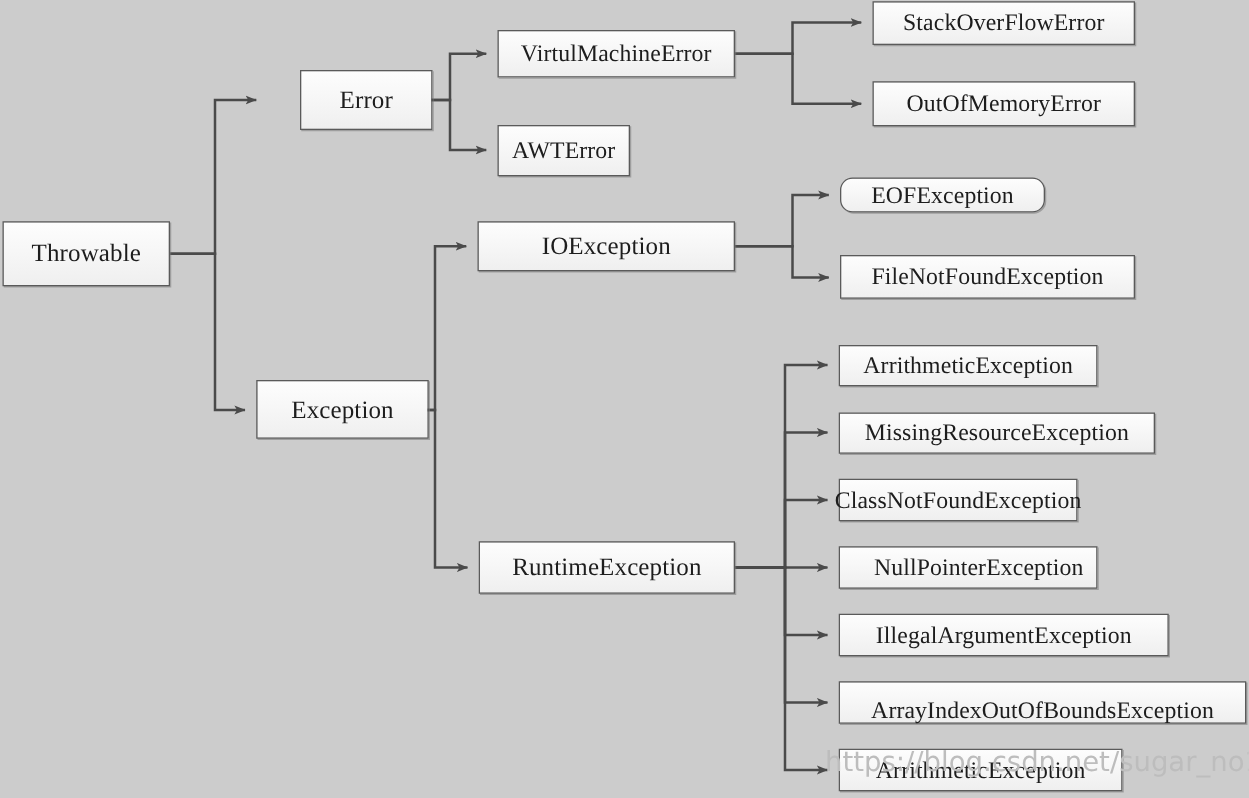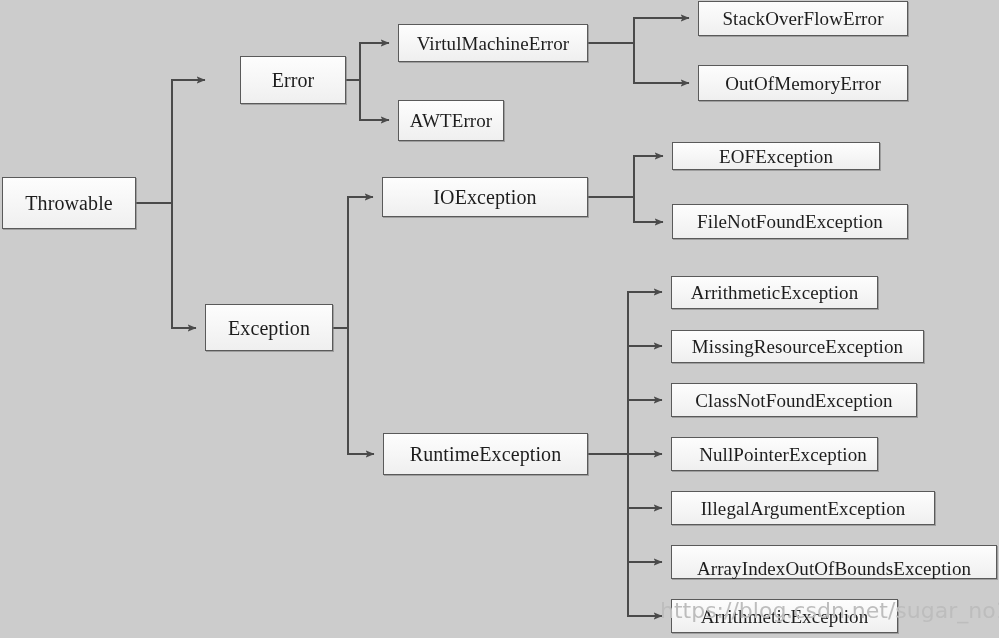--- a/index.html
+++ b/index.html
@@ -82,54 +82,54 @@
       </g>
   </svg>
 
   <div id="node-layer">
       <div class="node" style="left: 2px; top: 177px; width: 134px; height: 52px; font-size: 20px;">
         <span class="node-label">Throwable</span>
       </div>
       <div class="node" style="left: 214px; top: 56px; width: 106px; height: 48px; font-size: 20px; margin-left: 26px;">
         <span class="node-label">Error</span>
       </div>
-      <div class="node" style="left: 205px; top: 304px; width: 128px; height: 47px; font-size: 20px;">
+      <div class="node" style="left: 205px; top: 304px; width: 138px; height: 47px; font-size: 20px;">
         <span class="node-label">Exception</span>
       </div>
       <div class="node" style="left: 398px; top: 24px; width: 190px; height: 38px; font-size: 19px;">
         <span class="node-label">VirtulMachineError</span>
       </div>
       <div class="node" style="left: 398px; top: 100px; width: 106px; height: 41px; font-size: 19px;">
         <span class="node-label">AWTError</span>
       </div>
       <div class="node" style="left: 698px; top: 1px; width: 210px; height: 35px; font-size: 19px;">
         <span class="node-label">StackOverFlowError</span>
       </div>
       <div class="node" style="left: 698px; top: 65px; width: 210px; height: 36px; font-size: 19px;">
         <span class="node-label">OutOfMemoryError</span>
       </div>
       <div class="node" style="left: 382px; top: 177px; width: 206px; height: 40px; font-size: 20px;">
         <span class="node-label">IOException</span>
       </div>
-      <div class="node" style="left: 672px; top: 142px; width: 208px; height: 28px; font-size: 19px;">
+      <div class="node" style="left: 672px; top: 142px; width: 164px; height: 28px; font-size: 19px; border-radius: 10px;">
         <span class="node-label">EOFException</span>
       </div>
       <div class="node" style="left: 672px; top: 204px; width: 236px; height: 35px; font-size: 19px;">
         <span class="node-label">FileNotFoundException</span>
       </div>
       <div class="node" style="left: 383px; top: 433px; width: 205px; height: 42px; font-size: 20px;">
         <span class="node-label">RuntimeException</span>
       </div>
       <div class="node" style="left: 671px; top: 276px; width: 207px; height: 33px; font-size: 19px;">
         <span class="node-label">ArrithmeticException</span>
       </div>
       <div class="node" style="left: 671px; top: 330px; width: 253px; height: 33px; font-size: 19px;">
         <span class="node-label">MissingResourceException</span>
       </div>
-      <div class="node" style="left: 671px; top: 383px; width: 246px; height: 34px; font-size: 19px;">
+      <div class="node" style="left: 671px; top: 383px; width: 191px; height: 34px; font-size: 19px;">
         <span class="node-label">ClassNotFoundException</span>
       </div>
       <div class="node" style="left: 671px; top: 437px; width: 207px; height: 34px; font-size: 19px; padding-left: 17px;">
         <span class="node-label">NullPointerException</span>
       </div>
       <div class="node" style="left: 671px; top: 491px; width: 264px; height: 34px; font-size: 19px;">
         <span class="node-label">IllegalArgumentException</span>
       </div>
       <div class="node" style="left: 671px; top: 545px; width: 326px; height: 34px; font-size: 19px; align-items: flex-end;">
         <span class="node-label">ArrayIndexOutOfBoundsException</span>

